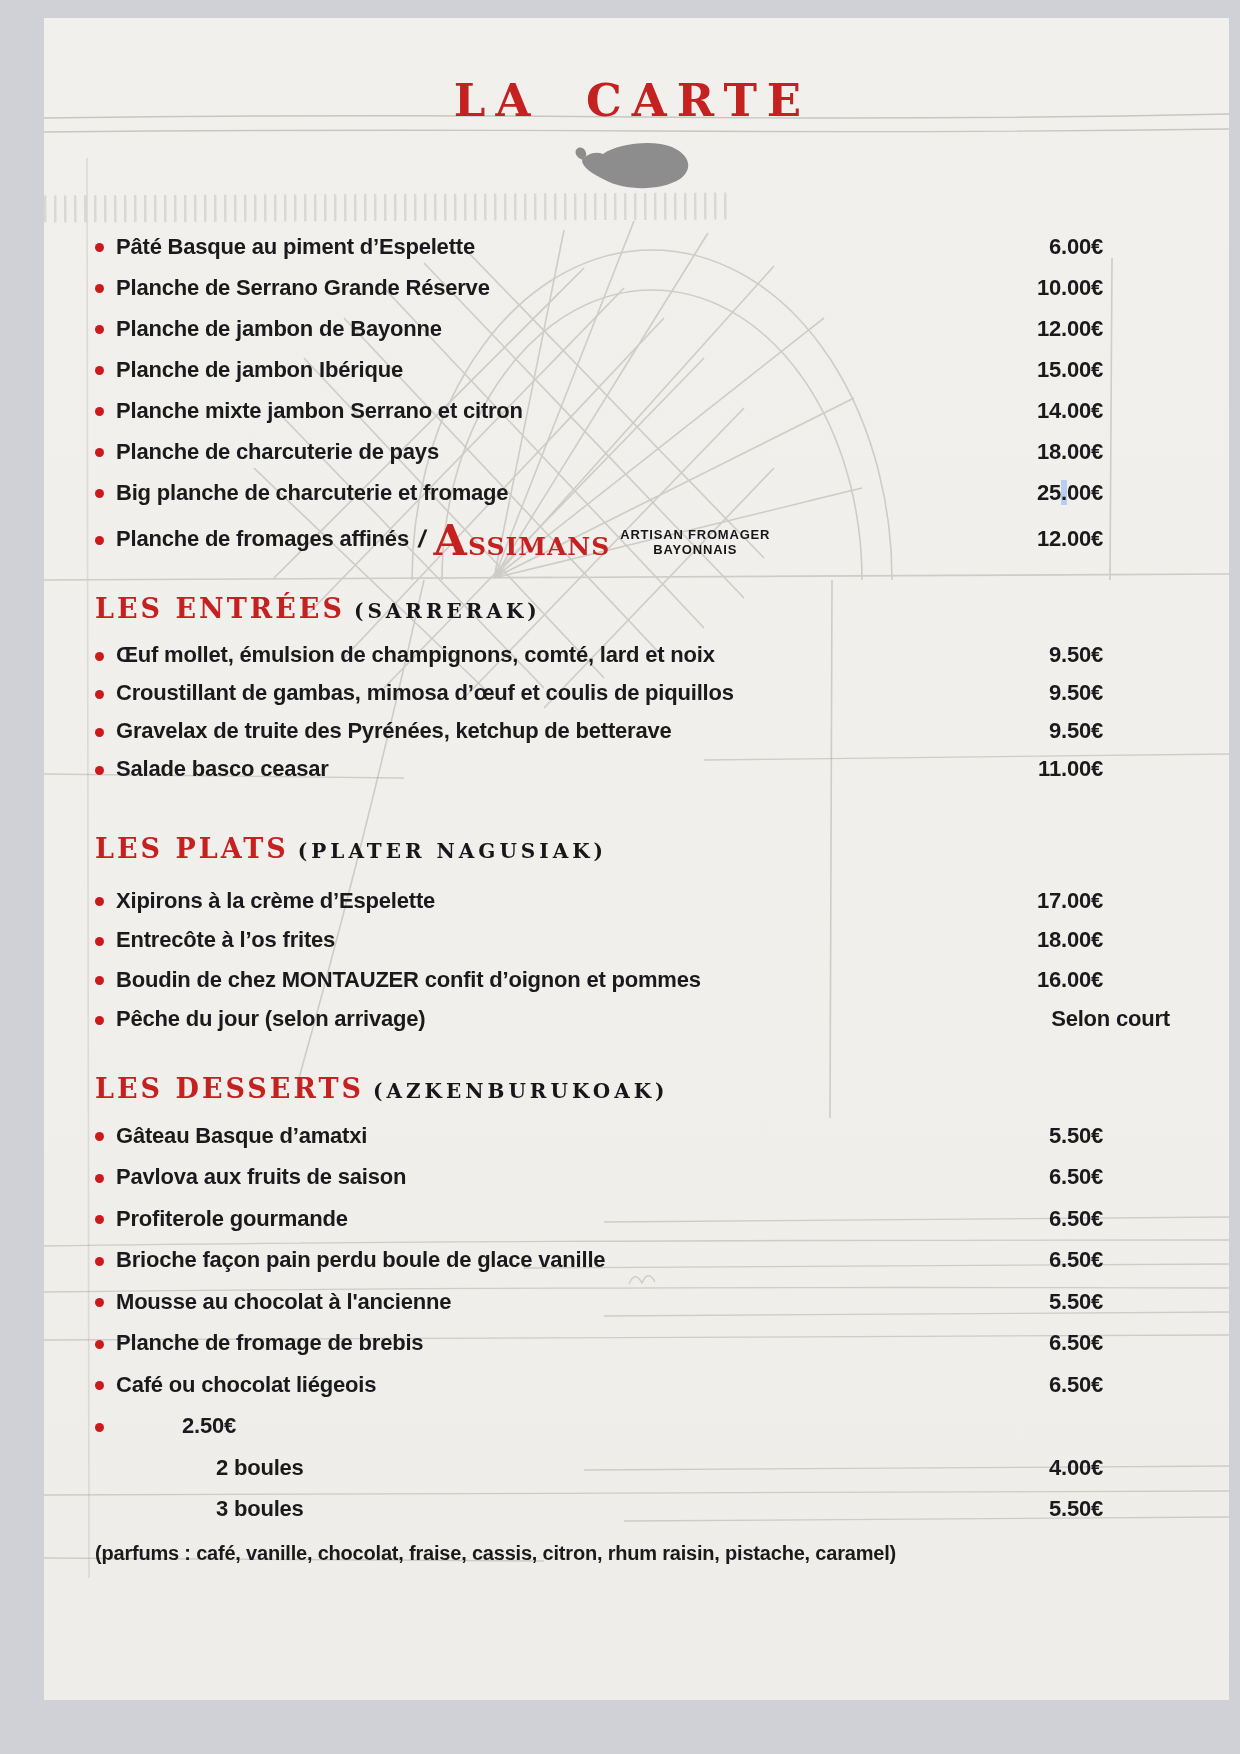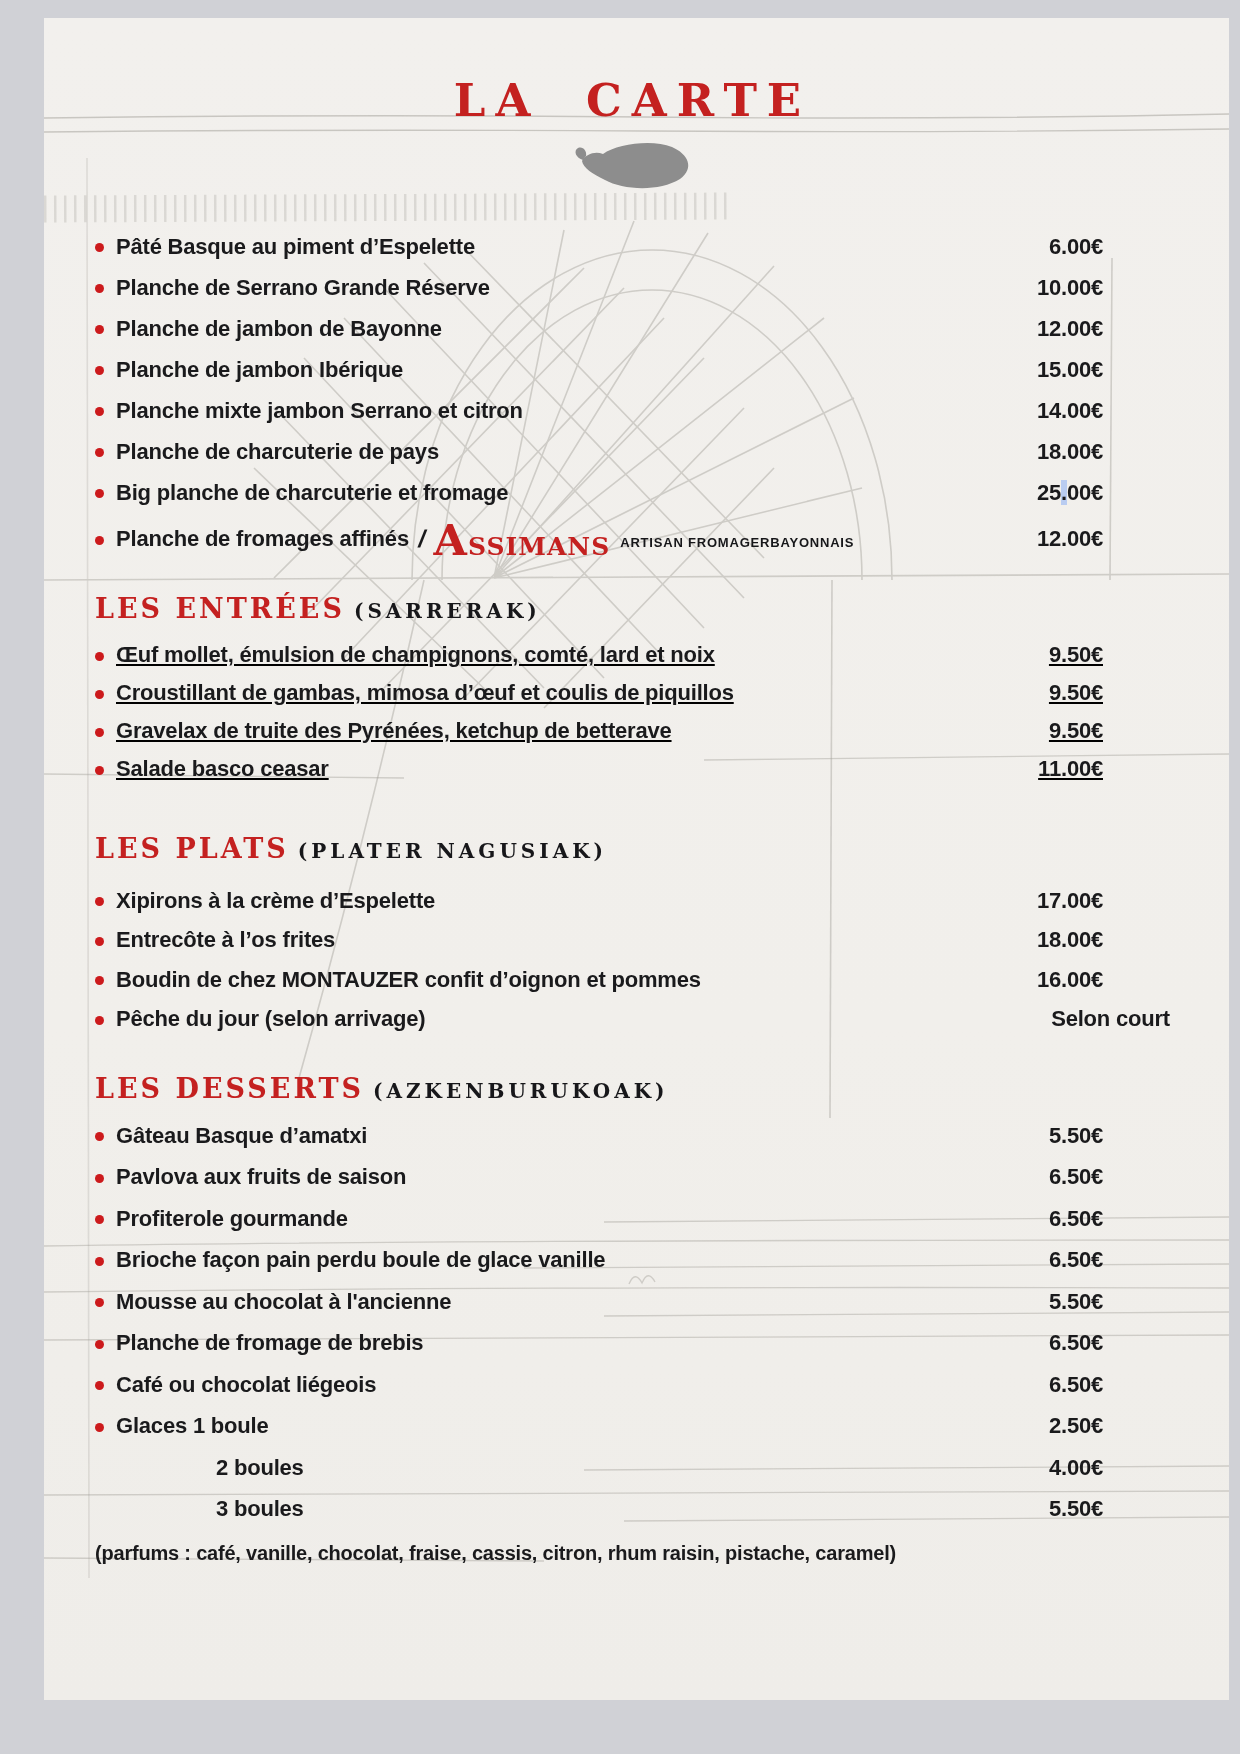--- a/index.html
+++ b/index.html
@@ -48,21 +48,21 @@
     color:#c42120;
     white-space:nowrap;
   }
   .sec-sub{
     font-size:20px;color:#17171a;
     letter-spacing:4px;margin-left:9px;
     font-weight:700;
   }
   .rows{margin-top:12px;}
   .sec-partager .rows{margin-top:12px;}
-  .sec-entrees  .rows{margin-top:9px;text-decoration:underline;}
+  .sec-entrees  .rows{margin-top:9px;}
   .sec-plats    .rows{margin-top:14px;}
   .sec-desserts .rows{margin-top:8px;}
 
   .row{display:flex;align-items:center;}
   .sec-partager .row{height:41px;}
   .sec-entrees  .row{height:38px;}
   .sec-plats    .row{height:39.5px;}
   .sec-desserts .row{height:41.5px;}
   .sec-partager .row.brand-row{height:52px;}
 
@@ -86,21 +86,21 @@
   .bsep{font-size:24px;font-weight:700;color:#1a1a1c;margin:0 8px 0 10px;transform:skewX(-12deg);}
   .brand-name{
     display:inline-block;
     font-family:"DejaVu Serif", serif;
     font-weight:700;font-size:25px;line-height:22px;
     color:#c42120;letter-spacing:1px;
     position:relative;top:4px;
   }
   .brand-name::first-letter{font-size:43px;}
   .brand-cap{
-    display:inline-flex;flex-direction:row;align-items:center;
+    display:inline-flex;flex-direction:column;align-items:center;
     margin-left:10px;position:relative;top:3px;
   }
   .brand-cap .bl{
     font-size:13px;font-weight:700;color:#17171a;
     letter-spacing:0.8px;line-height:15px;white-space:nowrap;
   }
   .price{
     min-width:120px;text-align:right;white-space:nowrap;
     font-size:22px;font-weight:700;color:#1a1a1c;
     letter-spacing:-0.2px;
@@ -301,21 +301,20 @@
               <span class="iname">Planche de fromage de brebis</span>
               <span class="price">6.50€</span>
             </div>
             <div class="row">
               <span class="bullet"></span>
               <span class="iname">Café ou chocolat liégeois</span>
               <span class="price">6.50€</span>
             </div>
             <div class="row">
               <span class="bullet"></span>
-              <span class="iname">Glaces 1 boule</span>
               <span class="price">2.50€</span>
             </div>
             <div class="row sub-row">
               <span class="bullet hidden"></span>
               <span class="iname">2 boules</span>
               <span class="price">4.00€</span>
             </div>
             <div class="row sub-row">
               <span class="bullet hidden"></span>
               <span class="iname">3 boules</span>

